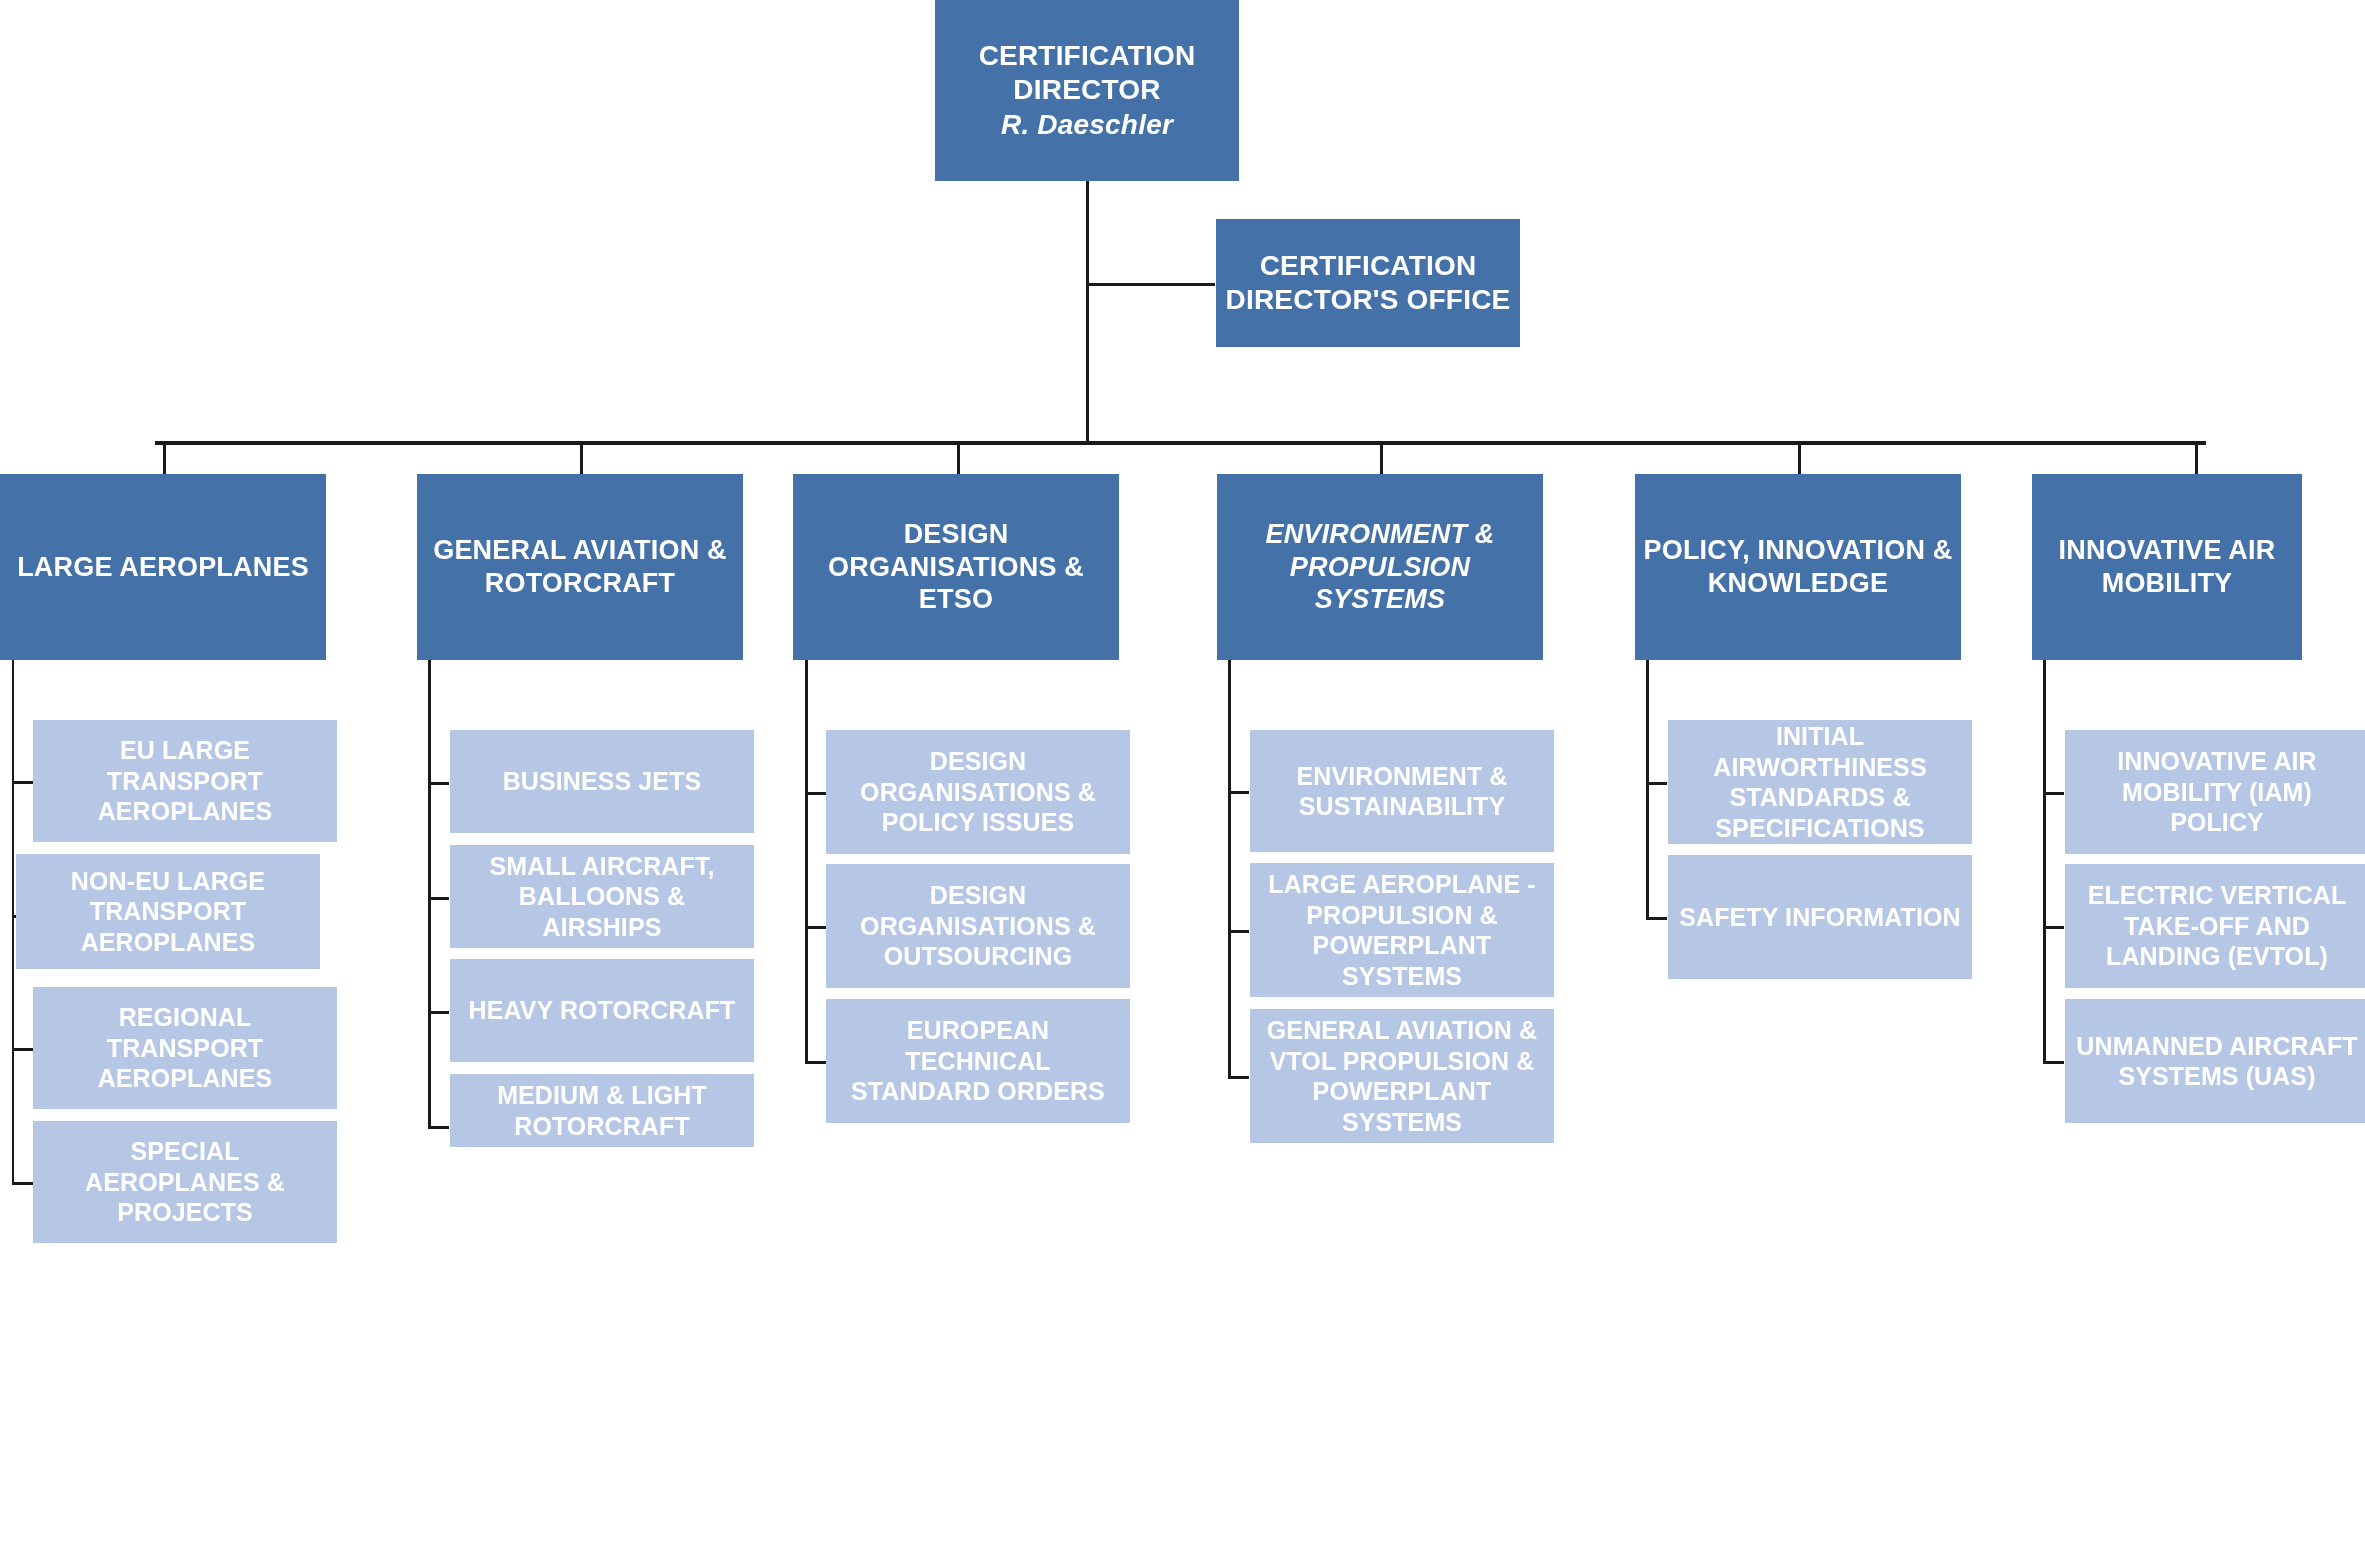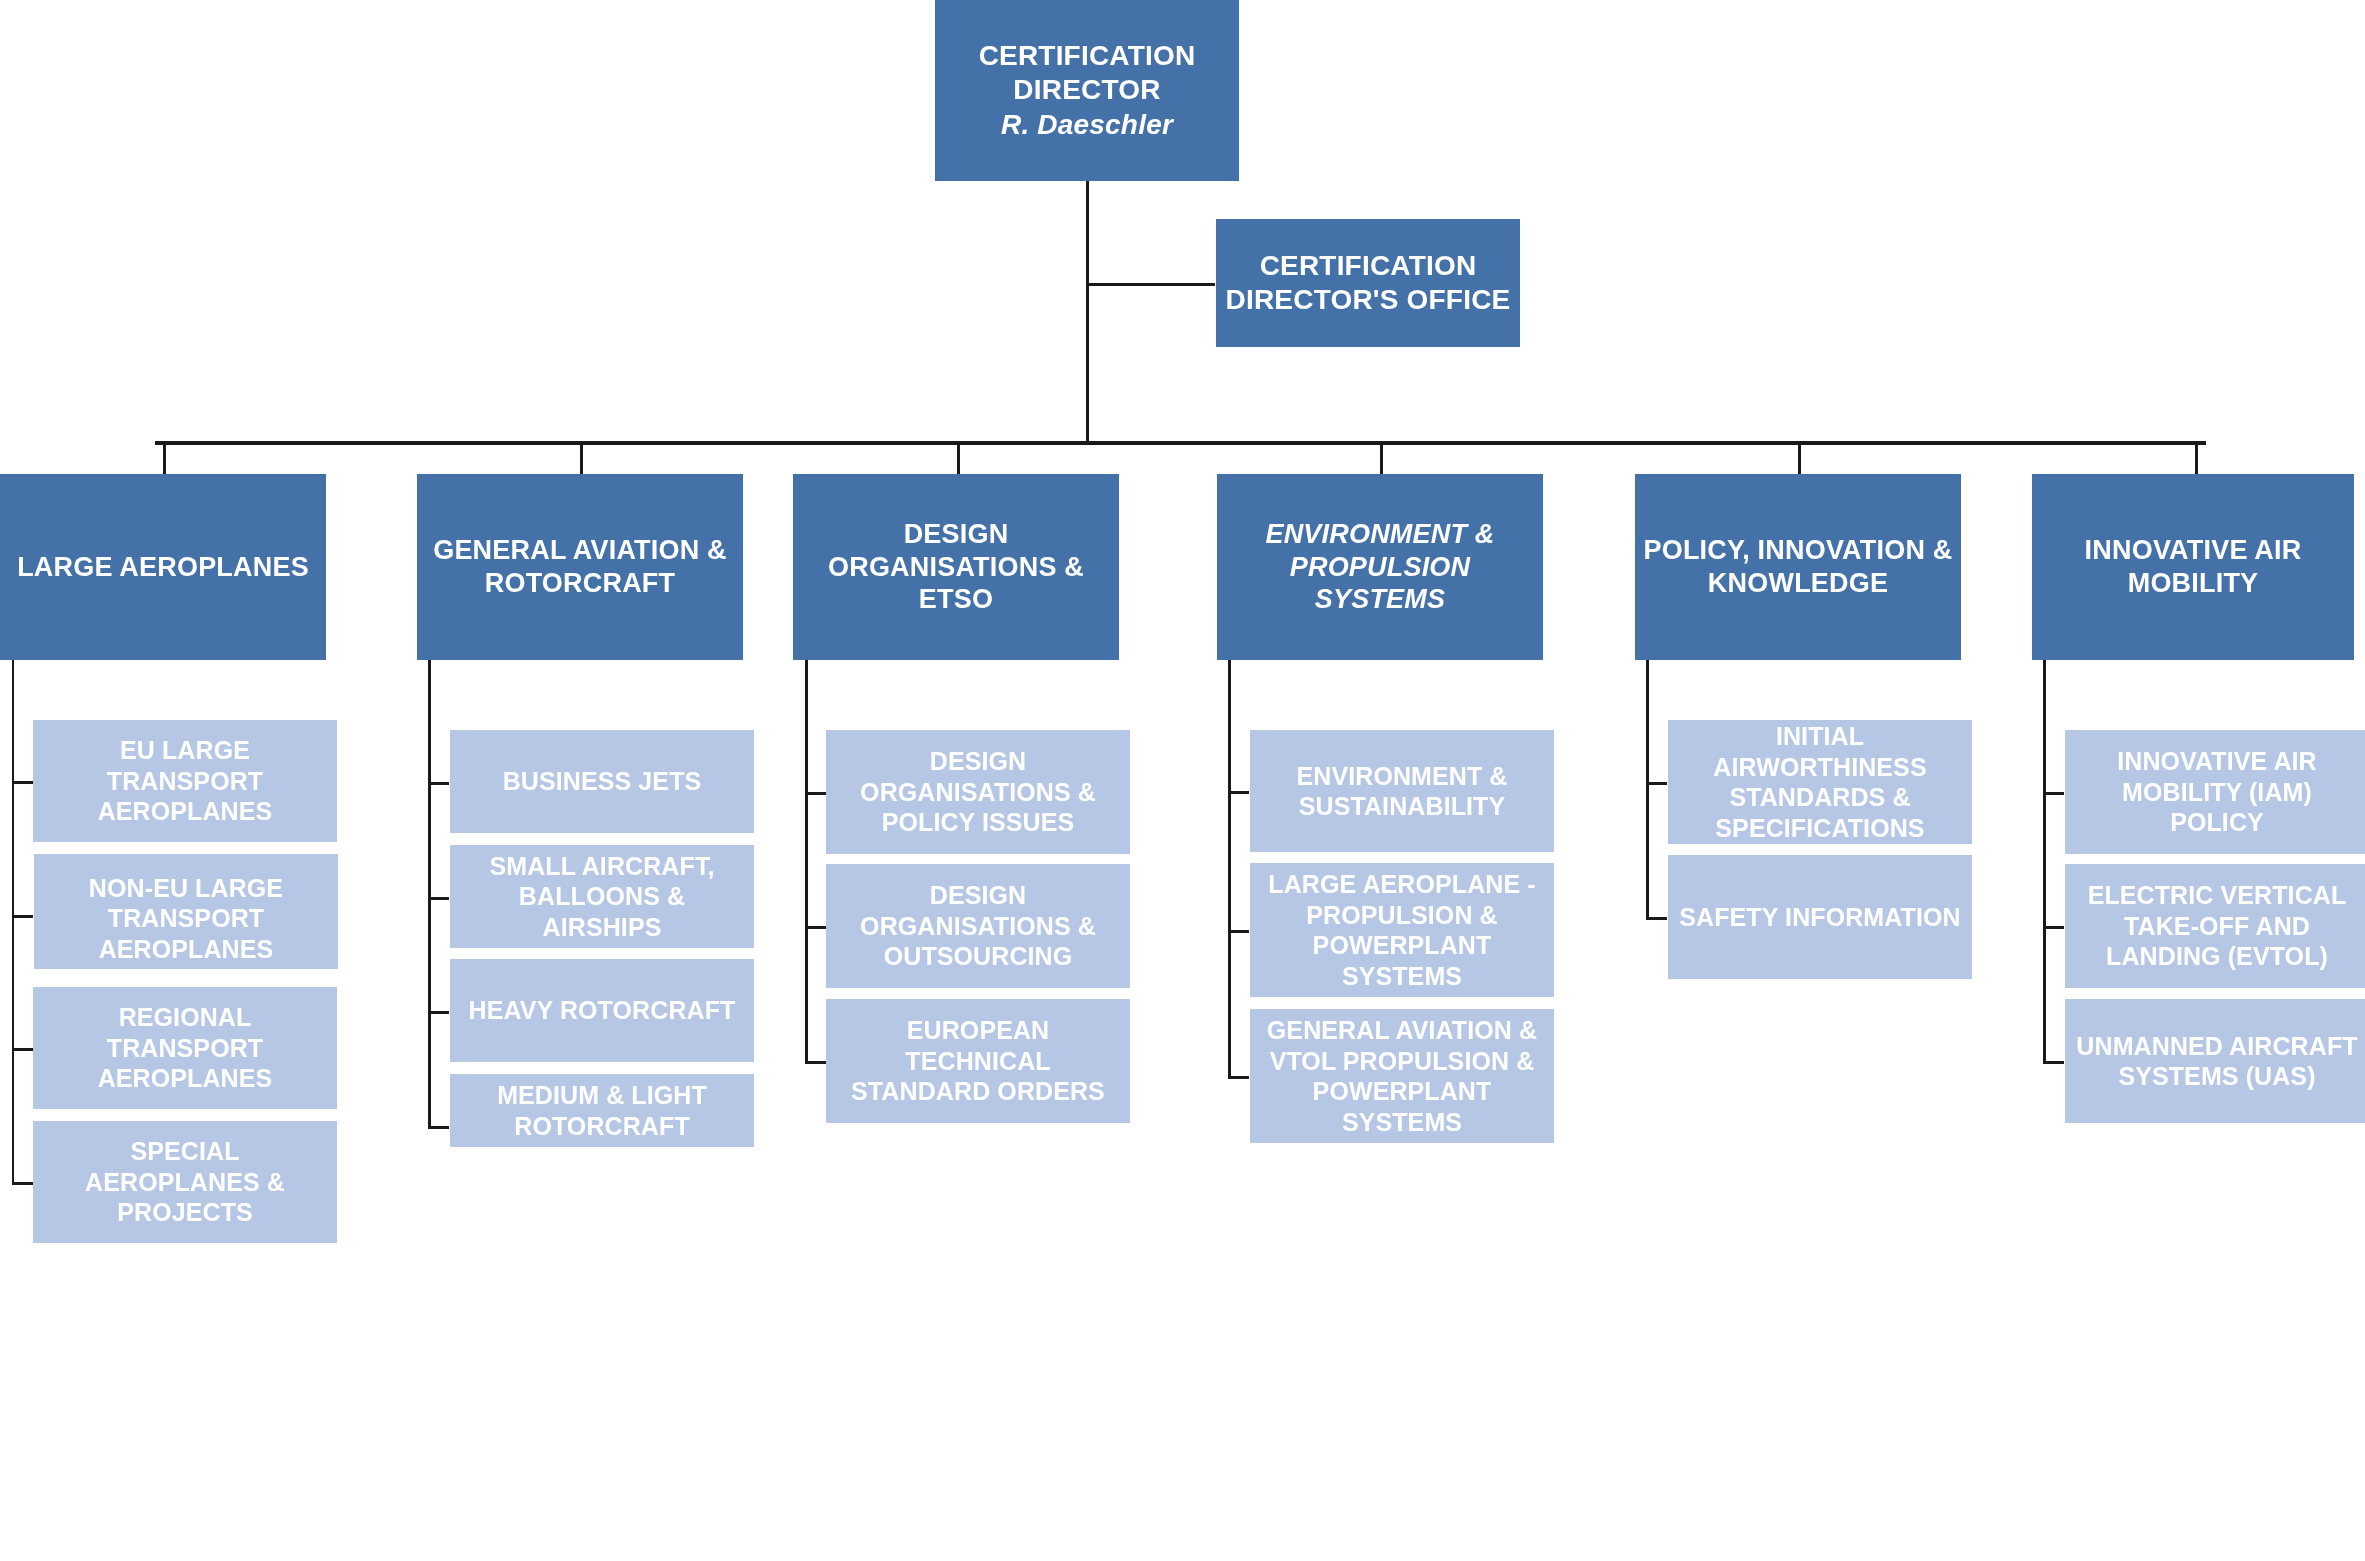--- a/index.html
+++ b/index.html
@@ -119,21 +119,21 @@
     <span>CERTIFICATION DIRECTOR'S OFFICE</span>
   </div>
 
   <div id="dept-layer">
       <div class="box box-dept" style="left: 0px; top: 474px; width: 326px; height: 186px;">
         <span>LARGE AEROPLANES</span>
       </div>
       <div class="box box-unit" style="left: 33px; top: 720px; width: 304px; height: 122px;">
         <span>EU LARGE TRANSPORT AEROPLANES</span>
       </div>
-      <div class="box box-unit" style="left: 34px; top: 854px; width: 304px; height: 115px; align-items: flex-end;">
+      <div class="box box-unit" style="left: 16px; top: 854px; width: 304px; height: 115px;">
         <span>NON-EU LARGE TRANSPORT AEROPLANES</span>
       </div>
       <div class="box box-unit" style="left: 33px; top: 987px; width: 304px; height: 122px;">
         <span>REGIONAL TRANSPORT AEROPLANES</span>
       </div>
       <div class="box box-unit" style="left: 33px; top: 1121px; width: 304px; height: 122px;">
         <span>SPECIAL AEROPLANES &amp; PROJECTS</span>
       </div>
       <div class="box box-dept" style="left: 417px; top: 474px; width: 326px; height: 186px;">
         <span>GENERAL AVIATION &amp; ROTORCRAFT</span>
@@ -176,21 +176,21 @@
       </div>
       <div class="box box-dept" style="left: 1635px; top: 474px; width: 326px; height: 186px;">
         <span>POLICY, INNOVATION &amp; KNOWLEDGE</span>
       </div>
       <div class="box box-unit" style="left: 1668px; top: 720px; width: 304px; height: 124px;">
         <span>INITIAL AIRWORTHINESS STANDARDS &amp; SPECIFICATIONS</span>
       </div>
       <div class="box box-unit" style="left: 1668px; top: 855px; width: 304px; height: 124px;">
         <span>SAFETY INFORMATION</span>
       </div>
-      <div class="box box-dept" style="left: 2032px; top: 474px; width: 322px; height: 186px;">
+      <div class="box box-dept" style="left: 2032px; top: 474px; width: 270px; height: 186px;">
         <span>INNOVATIVE AIR MOBILITY</span>
       </div>
       <div class="box box-unit" style="left: 2065px; top: 730px; width: 304px; height: 124px;">
         <span>INNOVATIVE AIR MOBILITY (IAM) POLICY</span>
       </div>
       <div class="box box-unit" style="left: 2065px; top: 864px; width: 304px; height: 124px;">
         <span>ELECTRIC VERTICAL TAKE-OFF AND LANDING (EVTOL)</span>
       </div>
       <div class="box box-unit" style="left: 2065px; top: 999px; width: 304px; height: 124px;">
         <span>UNMANNED AIRCRAFT SYSTEMS (UAS)</span>

